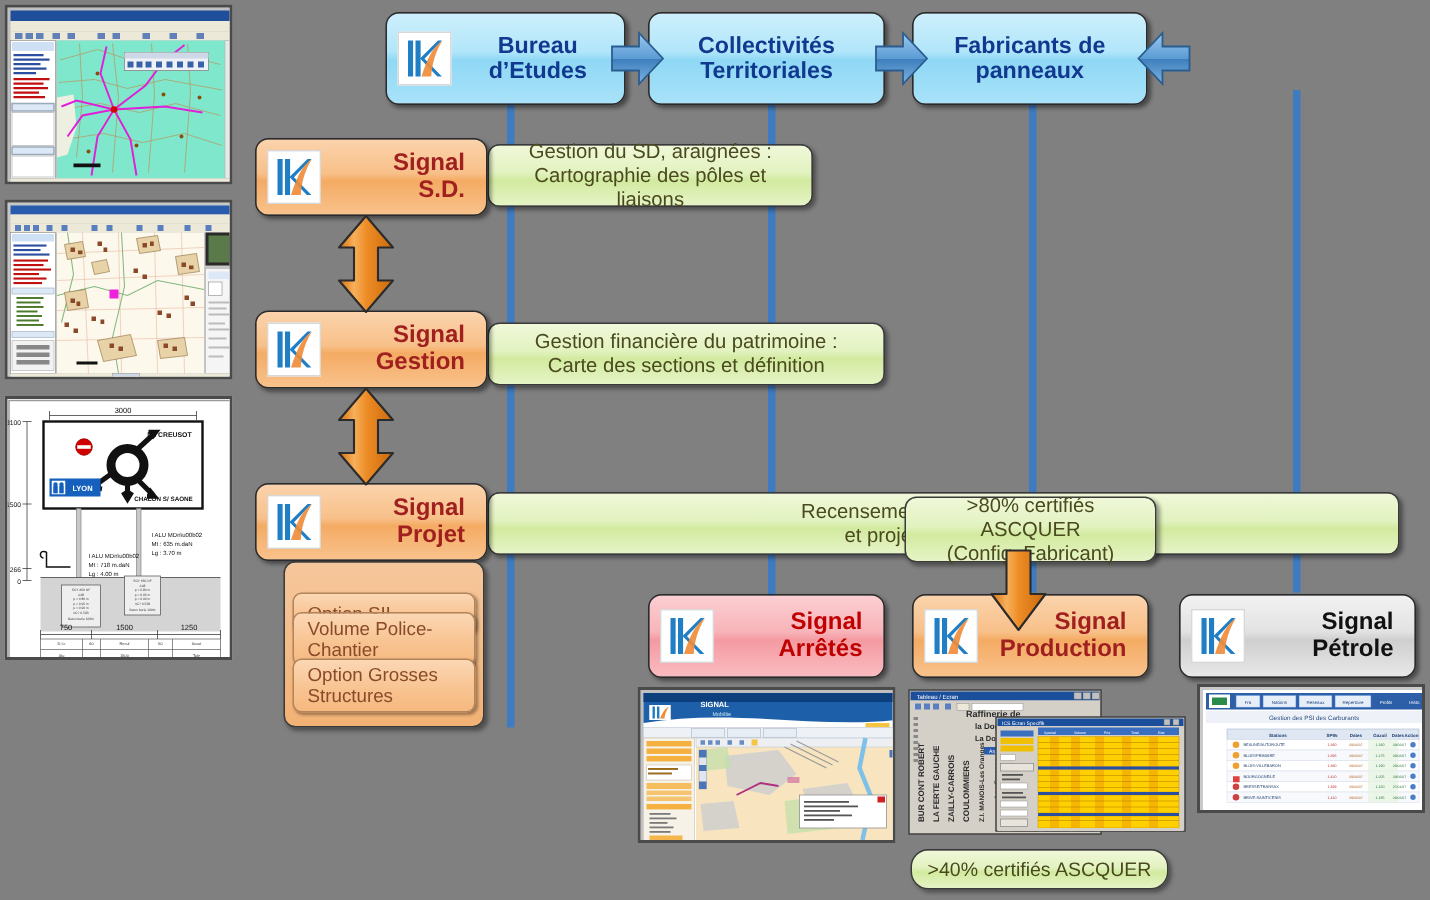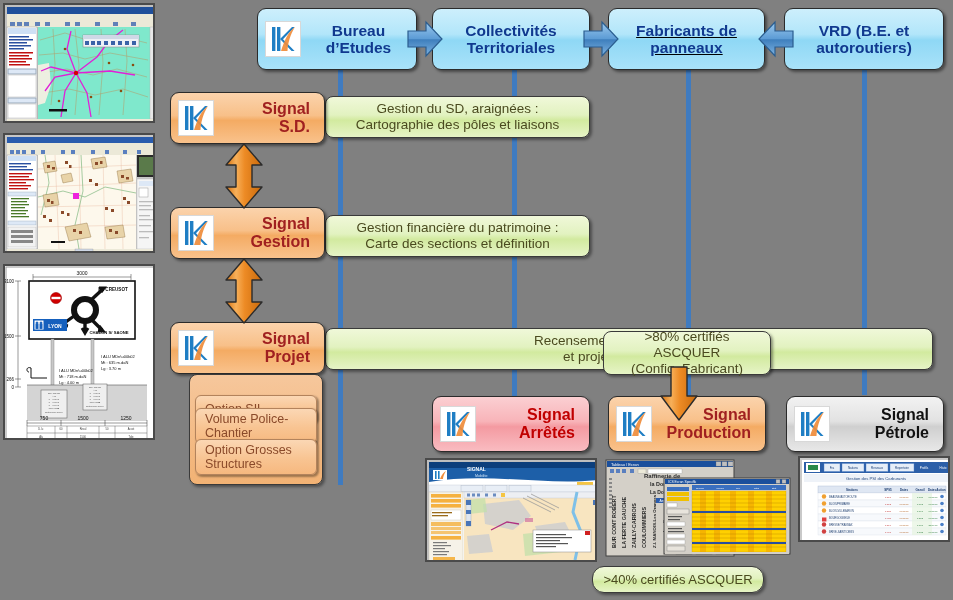--- a/index.html
+++ b/index.html
@@ -149,29 +149,25 @@
     </div>
     <div class="lbl">Bureau
 d’Etudes</div>
   </div>
 
   <div class="node topbox" style="left:432px;top:8px;width:158px;height:62px;">
     <div class="lbl">Collectivités
 Territoriales</div>
   </div>
 
-  <div class="node topbox" style="left:608px;top:8px;width:157px;height:62px;text-decoration:underline;">
+  <div class="node topbox" style="left:608px;top:8px;width:157px;height:62px;">
     <div class="lbl">Fabricants de
 panneaux</div>
   </div>
 
-  <div class="node topbox" style="left:784px;top:8px;width:160px;height:62px;">
-    <div class="lbl">VRD (B.E. et
-autoroutiers)</div>
-  </div>
 
   <svg class="barrow" style="left:406px;top:19px;" width="38" height="40" viewBox="0 0 38 40">
     <defs>
         <linearGradient id="ba1" x1="0" y1="0" x2="0" y2="1">
       <stop offset="0" stop-color="#9cc8ec"></stop>
           <stop offset="50%" stop-color="#5b9bd5"></stop>
       <stop offset="52%" stop-color="#3e7fbd"></stop>
           <stop offset="100%" stop-color="#7fb4e2"></stop>
     </linearGradient>
       </defs>
@@ -179,21 +175,21 @@
   </svg>
 
   <svg class="barrow" style="left:582px;top:19px;" width="38" height="40" viewBox="0 0 38 40">
     <path d="M2 12 L20 12 L20 3 L36 20 L20 37 L20 28 L2 28 Z" fill="url(#ba1)" stroke="#2a5d8f" stroke-width="1.2"></path>
   </svg>
 
   <svg class="barrow" style="left:757px;top:19px;" width="38" height="40" viewBox="0 0 38 40">
     <path d="M36 12 L18 12 L18 3 L2 20 L18 37 L18 28 L36 28 Z" fill="url(#ba1)" stroke="#2a5d8f" stroke-width="1.2"></path>
   </svg>
 
-  <div class="green" style="left:325px;top:96px;width:265px;height:42px;">Gestion du SD, araignées :
+  <div class="green" style="left:325px;top:96px;width:217px;height:42px;">Gestion du SD, araignées :
 Cartographie des pôles et liaisons</div>
 
   <div class="green" style="left:325px;top:215px;width:265px;height:42px;">Gestion financière du patrimoine :
 Carte des sections et définition</div>
 
   <div class="green" style="left:325px;top:328px;width:608px;height:42px;">Recensement des équipements
 et projets de définition</div>
 
   <div class="node orange" style="left:170px;top:92px;width:155px;height:52px;">
     <div class="logo">
@@ -302,21 +298,21 @@
       </svg>
     </div>
     <div class="lbl">Signal
 Pétrole</div>
   </div>
 
   <svg class="oarrow" style="left:659px;top:366px;z-index:6;" width="40" height="56" viewBox="0 0 40 56">
     <path d="M12 1 L28 1 L28 30 L38 30 L20 54 L2 30 L12 30 Z" fill="url(#oa1)" stroke="#2b2b2b" stroke-width="1.4" stroke-linejoin="round"></path>
   </svg>
 
-  <div class="green" style="left:592px;top:566px;width:172px;height:27px;font-size:13px;border-radius:12px;">&gt;40%  certifiés ASCQUER</div>
+  <div class="green" style="left:607px;top:566px;width:172px;height:27px;font-size:13px;border-radius:12px;">&gt;40%  certifiés ASCQUER</div>
 
   <div class="shot" style="left:3px;top:3px;width:152px;height:120px;">
     <svg width="152" height="120" viewBox="0 0 152 120">
       <rect width="152" height="120" fill="#c0c0c0"></rect>
       <rect x="2" y="2" width="148" height="7" fill="#1f4f9b"></rect>
       <rect x="2" y="9" width="148" height="7" fill="#ece9d8"></rect>
       <rect x="2" y="16" width="148" height="6" fill="#ece9d8"></rect>
       <g fill="#6080b8">
         <rect x="5" y="17" width="5" height="4"></rect>
           <rect x="12" y="17" width="5" height="4"></rect>

